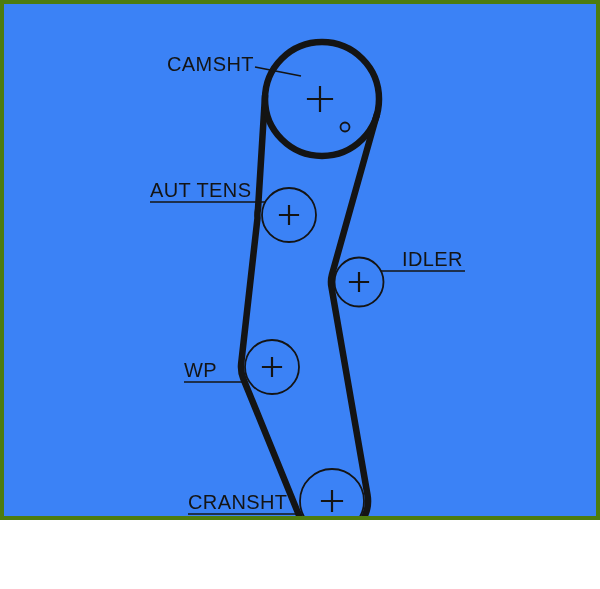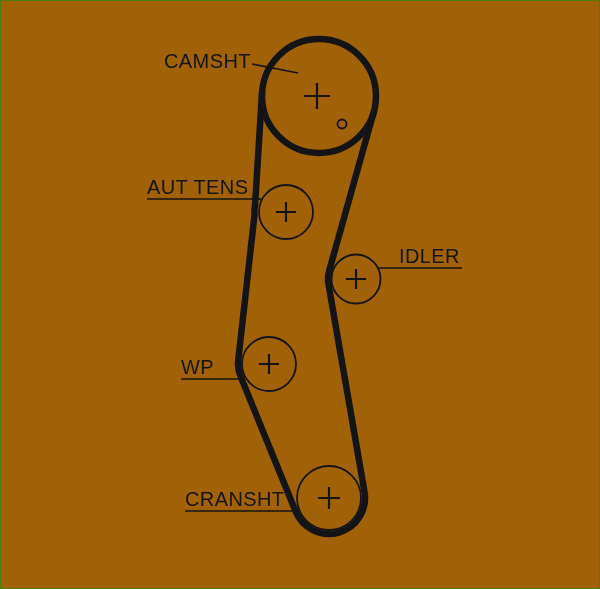--- a/index.html
+++ b/index.html
@@ -1,22 +1,22 @@
 <!DOCTYPE html>
 <html><head>
 <meta charset="utf-8">
 <style>
   html, body { margin: 0; padding: 0; background: #ffffff; }
   .canvas {
     position: relative;
     width: 600px;
-    height: 589px;
+    height: 520px;
     box-sizing: border-box;
-    background: #a16207;
-    border: 1px solid #4d7c0f;
+    background: #3b82f6;
+    border: 4px solid #4d7c0f;
     overflow: hidden;
   }
   .canvas svg { position: absolute; left: 0; top: 0; }
   text.pulley-label {
     font-family: "Liberation Sans", sans-serif;
     font-size: 20px;
     letter-spacing: 0.4px;
     fill: #141414;
   }
   .belt   { fill: none; stroke: #141414; stroke-width: 6.5; stroke-linecap: round; stroke-linejoin: round; }

